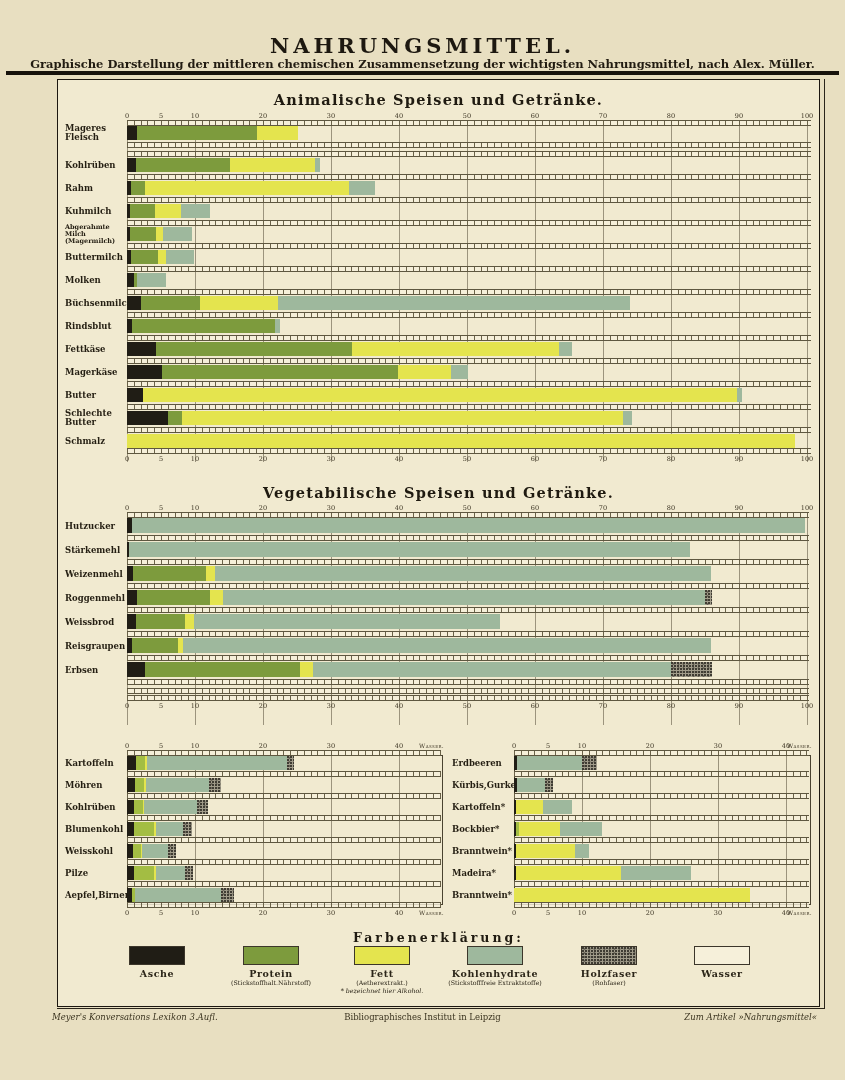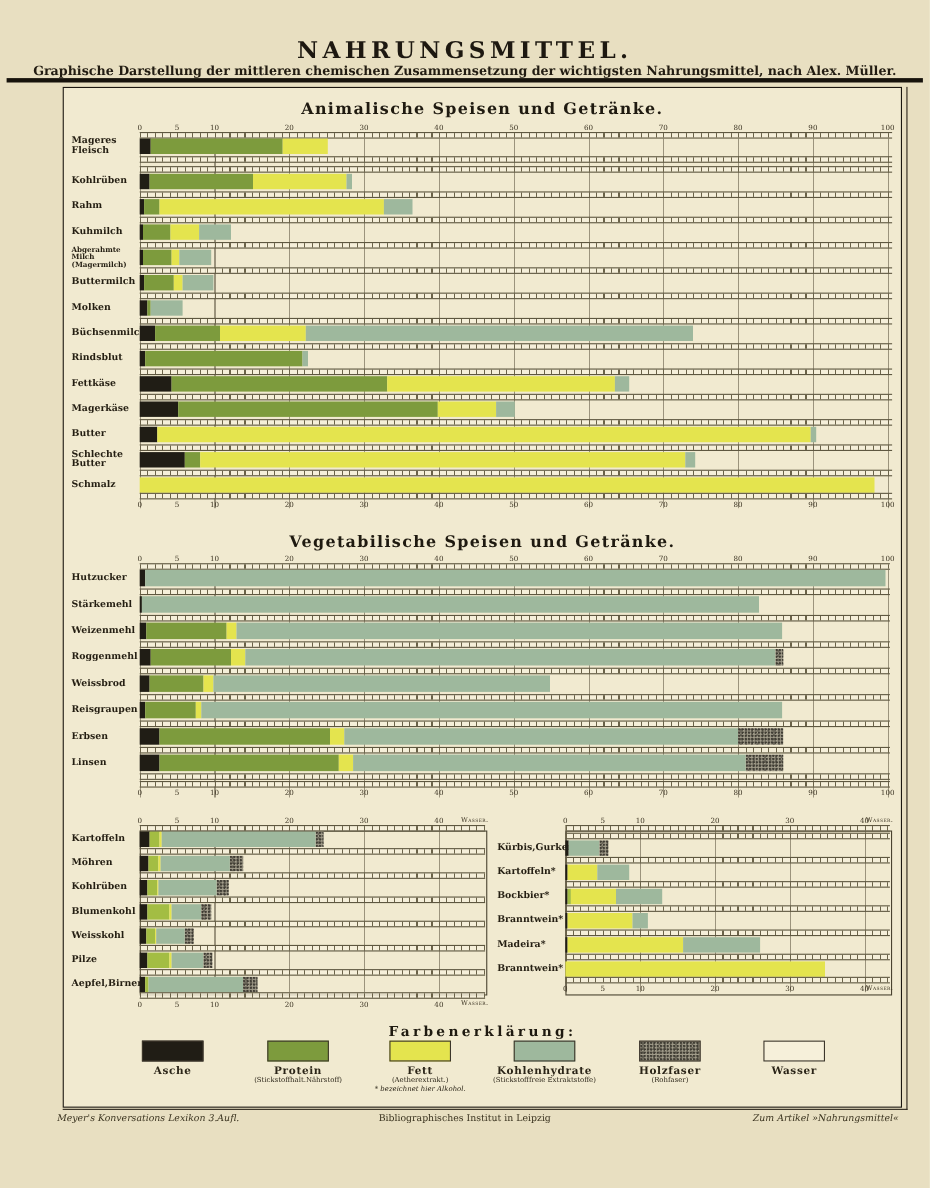--- a/index.html
+++ b/index.html
@@ -362,30 +362,20 @@
             <i class="seg asche" style="width: 18.36px; background: rgb(32, 29, 21);"></i>
             <i class="seg protein" style="width: 154.36px; background: rgb(125, 155, 61);"></i>
             <i class="seg fett" style="width: 13.6px; background: rgb(228, 228, 78);"></i>
             <i class="seg kohlenhydrate" style="width: 357.68px; background: rgb(158, 184, 157);"></i>
             <i class="seg holzfaser" style="width: 40.8px;"></i>
           </div>
         </div>
         <div class="gap" style="height: 9px;">
           <div class="ruler" style="margin-left: 66px; width: 682.04px;"></div>
         </div>
-        <div class="crow" style="height: 15px;">
-          <div class="rlabel" style="width: 66px;">Linsen</div>
-          <div class="bar" style="left: 66px;">
-            <i class="seg asche" style="width: 18.36px; background: rgb(32, 29, 21);"></i>
-            <i class="seg protein" style="width: 162.52px; background: rgb(125, 155, 61);"></i>
-            <i class="seg fett" style="width: 13.6px; background: rgb(228, 228, 78);"></i>
-            <i class="seg kohlenhydrate" style="width: 356.32px; background: rgb(158, 184, 157);"></i>
-            <i class="seg holzfaser" style="width: 34.68px;"></i>
-          </div>
-        </div>
         <div class="gap" style="height: 9px;">
           <div class="ruler" style="margin-left: 66px; width: 682.04px;"></div>
         </div>
         <div class="axis bottom">
           <div class="ruler" style="left: 66px; width: 682.04px;"></div>
           <span class="tik" style="left: 66px;">0</span>
           <span class="tik" style="left: 100px;">5</span>
           <span class="tik" style="left: 134px;">10</span>
           <span class="tik" style="left: 202px;">20</span>
           <span class="tik" style="left: 270px;">30</span>
@@ -516,20 +506,28 @@
         <div class="grid" style="left: 66px; top: 14px; width: 295.12px; height: 146px;"></div>
         <div class="axis top">
           <div class="ruler" style="left: 66px; width: 295.12px;"></div>
           <span class="tik" style="left: 66px;">0</span>
           <span class="tik" style="left: 100px;">5</span>
           <span class="tik" style="left: 134px;">10</span>
           <span class="tik" style="left: 202px;">20</span>
           <span class="tik" style="left: 270px;">30</span>
           <span class="tik" style="left: 338px;">40</span>
           <span class="endlab" style="left: 361.12px;">Wasser.</span>
+        </div>
+        <div class="crow" style="height: 14px;">
+          <div class="rlabel" style="width: 66px;">Erdbeeren</div>
+          <div class="bar" style="left: 66px;">
+            <i class="seg asche" style="width: 3.4px; background: rgb(32, 29, 21);"></i>
+            <i class="seg kohlenhydrate" style="width: 64.6px; background: rgb(158, 184, 157);"></i>
+            <i class="seg holzfaser" style="width: 14.96px;"></i>
+          </div>
         </div>
         <div class="gap" style="height: 8px;">
           <div class="ruler" style="margin-left: 66px; width: 295.12px;"></div>
         </div>
         <div class="crow" style="height: 14px;">
           <div class="rlabel" style="width: 66px;">Kürbis,Gurken</div>
           <div class="bar" style="left: 66px;">
             <i class="seg asche" style="width: 3.4px; background: rgb(32, 29, 21);"></i>
             <i class="seg kohlenhydrate" style="width: 27.2px; background: rgb(158, 184, 157);"></i>
             <i class="seg holzfaser" style="width: 8.16px;"></i>

